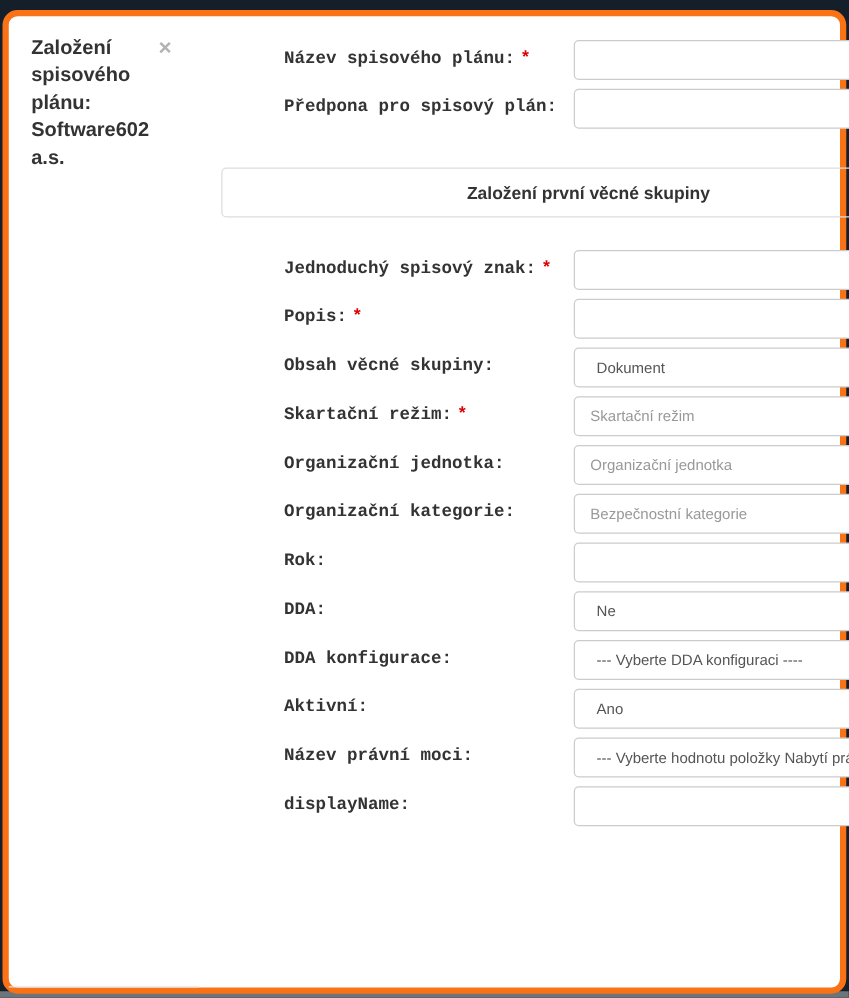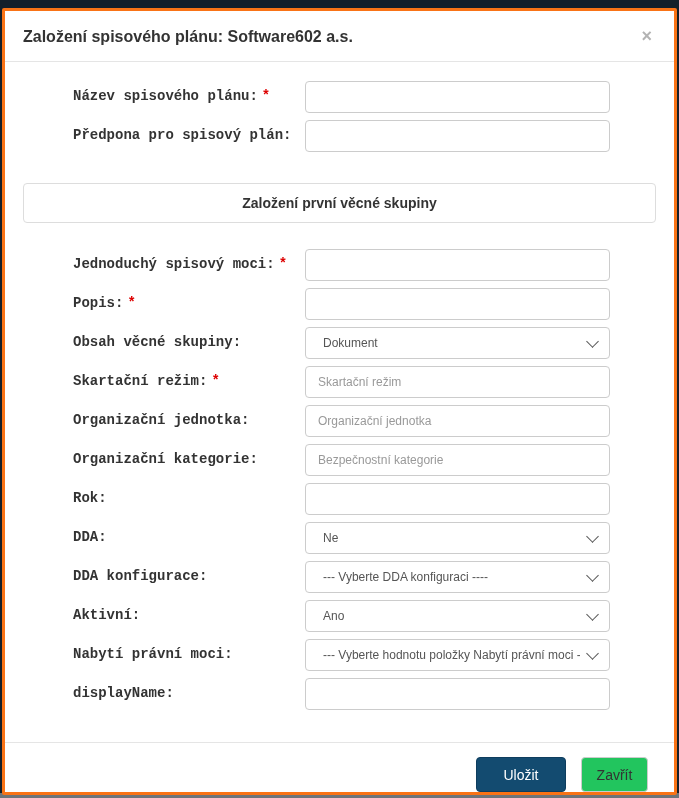--- a/index.html
+++ b/index.html
@@ -14,25 +14,24 @@
   .backdrop-bottom {
     position: absolute;
     left: 0; right: 0; bottom: 0;
     height: 5px;
     background: #6e7479;
   }
   .modal {
     position: absolute;
     left: 2px; right: 2px; top: 8px; bottom: 3px;
     background: #ffffff;
-    border: 3px solid #f97316;
-    border-radius: 2px;
-    box-sizing: border-box;
-    display: flex;
-    flex-direction: column;
+    border: 5px solid #f97316;
+    border-radius: 12px;
+    box-sizing: border-box;
+    display: flex;
   }
   .modal-header {
     position: relative;
     padding: 15px 40px 13px 18px;
     border-bottom: 1px solid #e5e5e5;
   }
   .modal-title {
     font-size: 16px;
     font-weight: bold;
     color: #333333;
@@ -176,21 +175,21 @@
     </div>
 
     <div class="form-row">
       <label class="flabel"><span>Předpona pro spisový plán:</span></label>
       <input type="text" class="control" value="" style="">
     </div>
 
     <div class="section-heading">Založení první věcné skupiny</div>
 
     <div class="form-row">
-      <label class="flabel"><span>Jednoduchý spisový moci:</span><span class="req">*</span></label>
+      <label class="flabel"><span>Jednoduchý spisový znak:</span><span class="req">*</span></label>
       <input type="text" class="control" value="" style="">
     </div>
 
     <div class="form-row">
       <label class="flabel"><span>Popis:</span><span class="req">*</span></label>
       <input type="text" class="control" value="" style="">
     </div>
 
     <div class="form-row">
       <label class="flabel"><span>Obsah věcné skupiny:</span></label>
@@ -238,21 +237,21 @@
 
     <div class="form-row">
       <label class="flabel"><span>Aktivní:</span></label>
       <div class="control select">
         <span class="select-text">Ano</span>
         <span class="chevron"></span>
       </div>
     </div>
 
     <div class="form-row">
-      <label class="flabel"><span>Nabytí právní moci:</span></label>
+      <label class="flabel"><span>Název právní moci:</span></label>
       <div class="control select">
         <span class="select-text">--- Vyberte hodnotu položky Nabytí právní moci ----</span>
         <span class="chevron"></span>
       </div>
     </div>
 
     <div class="form-row">
       <label class="flabel"><span>displayName:</span></label>
       <input type="text" class="control" value="" style="">
     </div>

